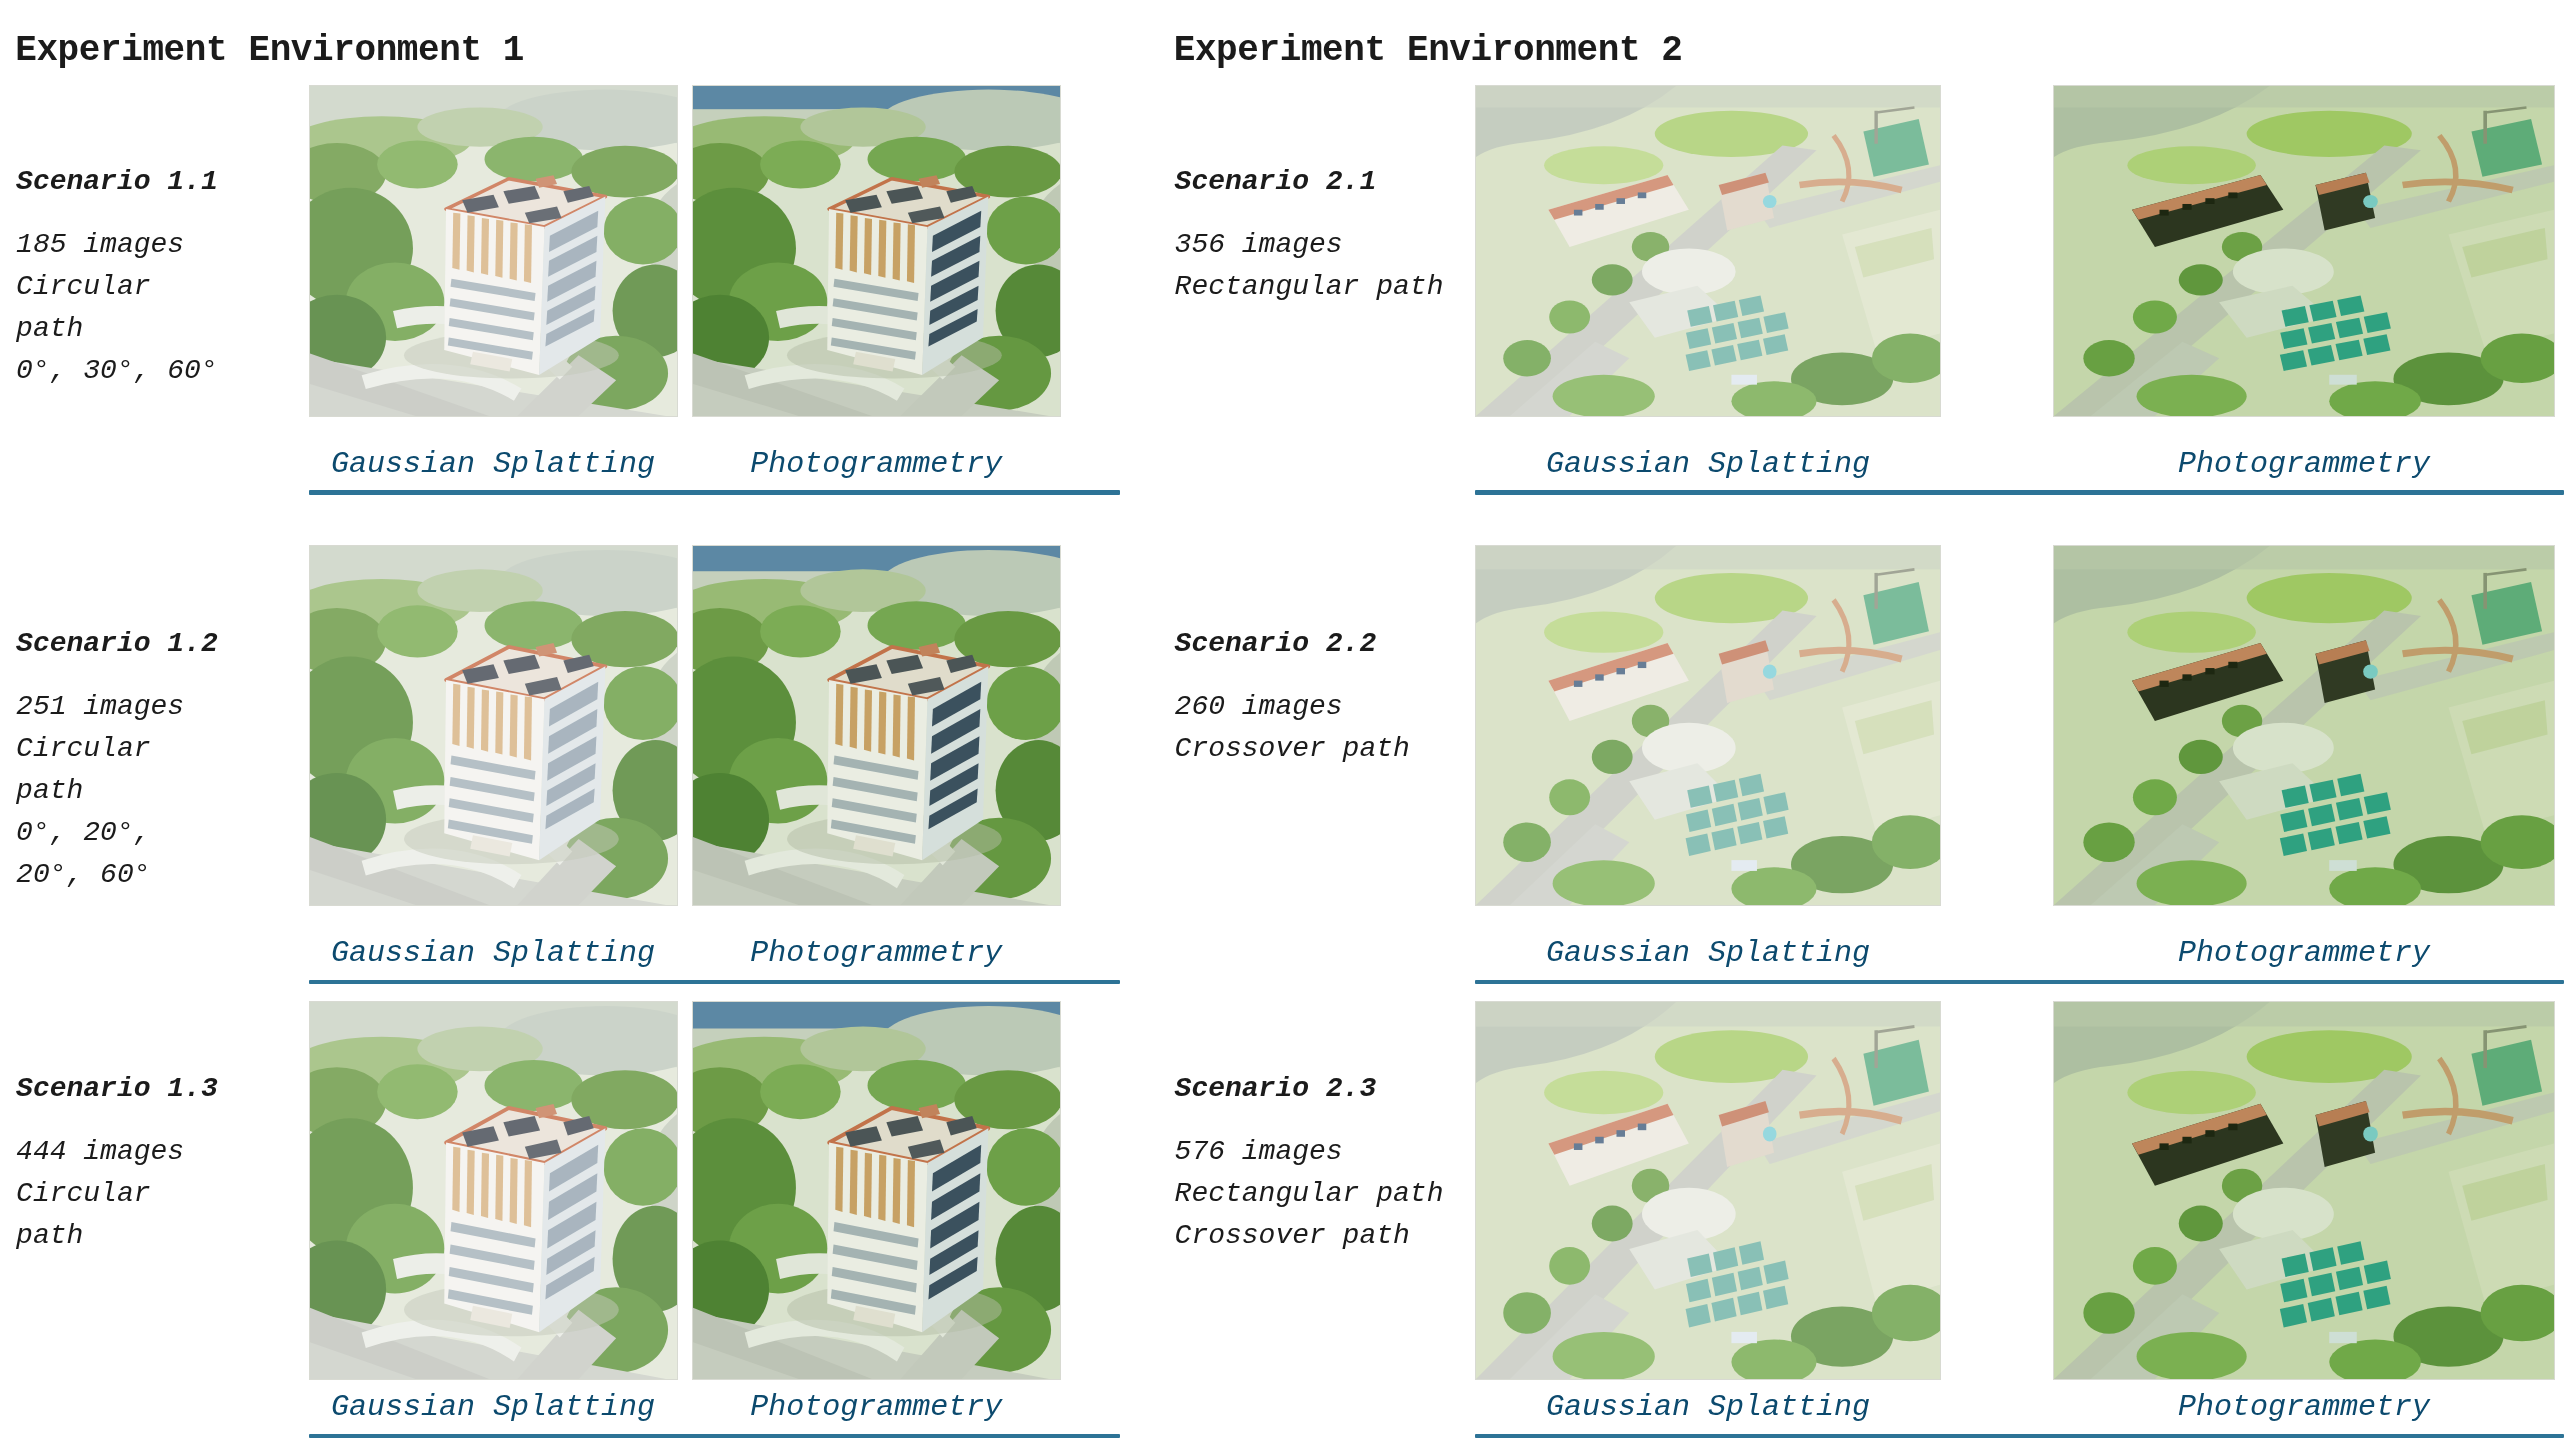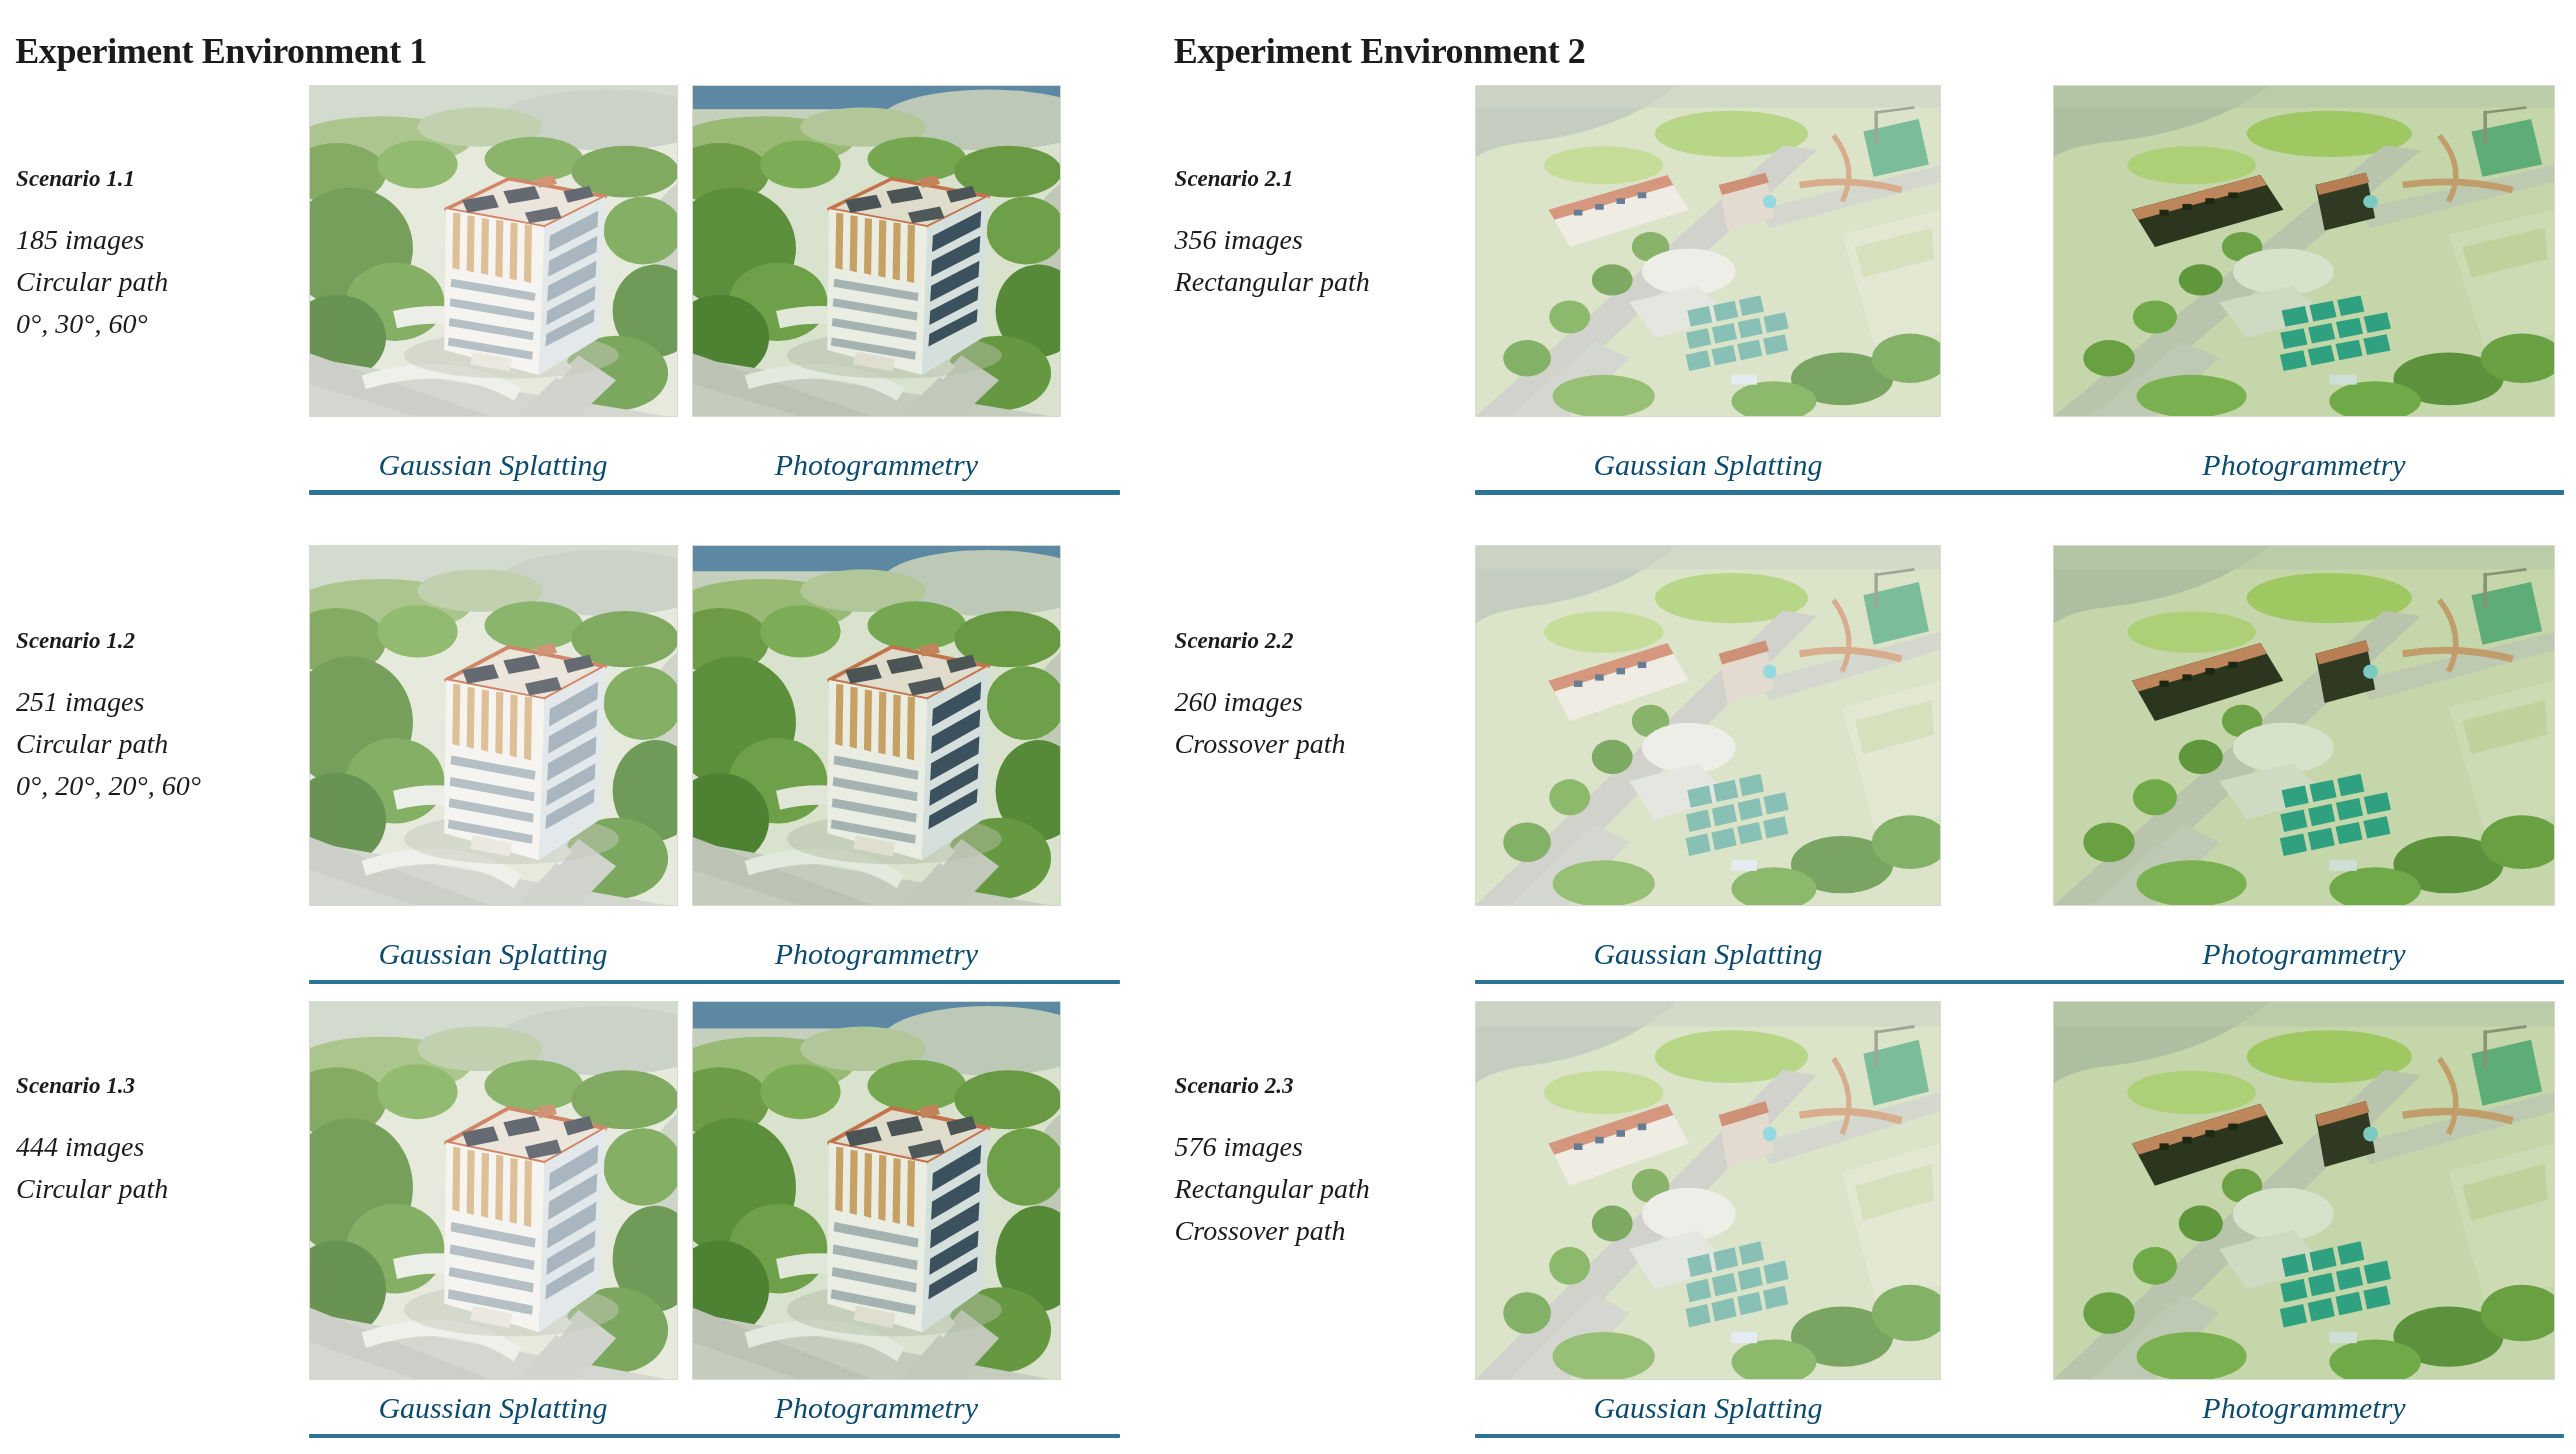--- a/index.html
+++ b/index.html
@@ -1,35 +1,35 @@
 <!DOCTYPE html>
 <html style="--accent: #2d7396;font-size:14.3px"><head>
 <meta charset="utf-8">
 <style>
   html,body{margin:0;padding:0;background:#ffffff;}
   #canvas{
     position:relative;width:2576px;height:1455px;background:#ffffff;
-    font-family:Liberation Serif, serif;color:#1b1b1b;overflow:hidden;
+    font-family:Liberation Mono, monospace;color:#1b1b1b;overflow:hidden;
   }
   .env{position:absolute;top:0;height:1455px;}
   .env-1{left:12.5px;width:1153px;}
   .env-2{left:1171px;width:1405px;}
   .env-title{
     position:absolute;top:5.4px;left:2.7px;font-size:36px;font-weight:700;
     letter-spacing:-0.4px;white-space:nowrap;
   }
   .row{position:absolute;left:0;right:0;}
   .row-1{top:49px;} .row-2{top:538px;} .row-3{top:995px;}
   .textcol{position:absolute;left:3.6px;font-style:italic;}
   .env-1 .textcol{width:215px;}
   .env-2 .textcol{width:296px;}
   .row-1 .textcol{top:117px;}
   .row-2 .textcol{top:90px;}
   .row-3 .textcol{top:78px;}
-  .scenario-name{font-size:23px;font-weight:700;margin:0 0 27px 0;white-space:nowrap;}
+  .scenario-name{font-size:28px;font-weight:700;margin:0 0 27px 0;white-space:nowrap;}
   .detail{font-size:28px;line-height:1.5;}
   .figs{position:absolute;top:0;}
   .env-1 .figs{left:296px;width:811px;}
   .env-2 .figs{left:304px;width:1089px;}
   .pair{display:flex;}
   .env-1 .pair{gap:14.3px;}
   .env-2 .pair{gap:112px;}
   .row-1 .pair{margin-top:36px;}
   .row-2 .pair{margin-top:7.2px;}
   .row-3 .pair{margin-top:6.3px;}

